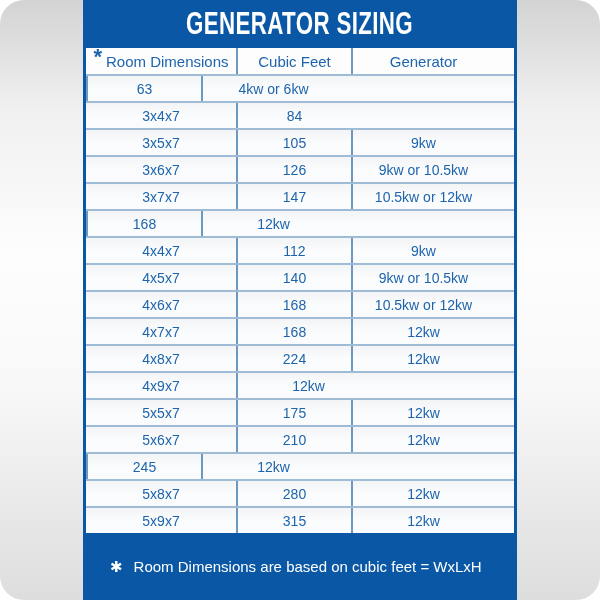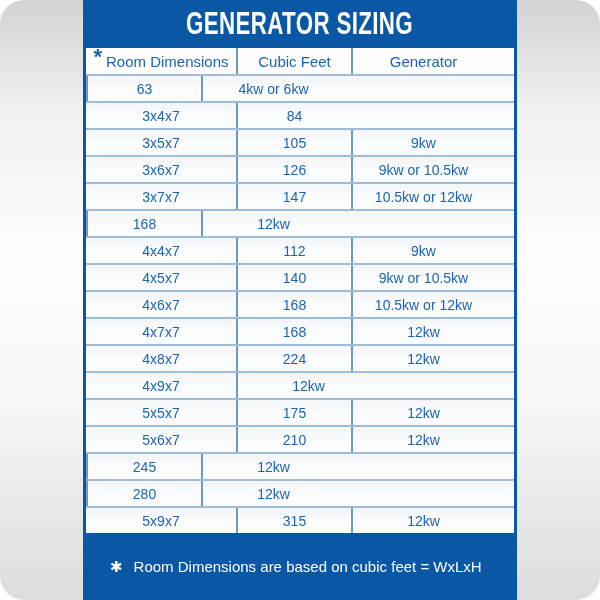--- a/index.html
+++ b/index.html
@@ -196,20 +196,21 @@
     <div class="cell c2">210</div>
     <div class="cell c3">12kw</div>
   </div>
 
   <div class="row">
     <div class="cell c2">245</div>
     <div class="cell c3">12kw</div>
   </div>
 
   <div class="row">
+    <div class="cell c1">5x8x7</div>
     <div class="cell c2">280</div>
     <div class="cell c3">12kw</div>
   </div>
 
   <div class="row">
     <div class="cell c1">5x9x7</div>
     <div class="cell c2">315</div>
     <div class="cell c3">12kw</div>
   </div>
 </div>

